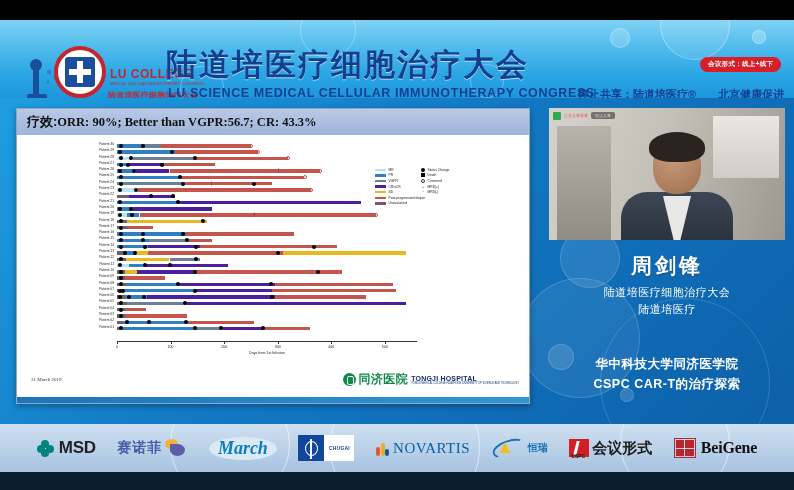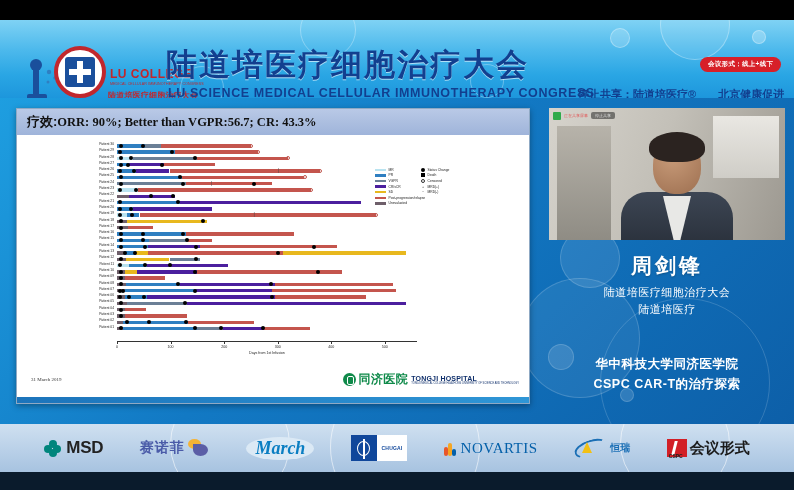--- a/index.html
+++ b/index.html
@@ -900,18 +900,27 @@
           </span>
         <span class="hengrui-cn">恒瑞</span>
       </div>
 
       <div class="sp-item">
         <span class="cspc-red"></span>
         <span class="cspc-lbl">CSPC</span>
         <span class="cspc-cn">会议形式</span>
       </div>
 
+      <div class="sp-item">
+        <span class="beigene-seal">
+            <i></i>
+            <i></i>
+            <i></i>
+            <i></i>
+          </span>
+        <span class="beigene-text">BeiGene</span>
+      </div>
 
     </div>
   </div>
 
   <div class="letterbox-bottom"></div>
 </div>
 
 </body></html>

